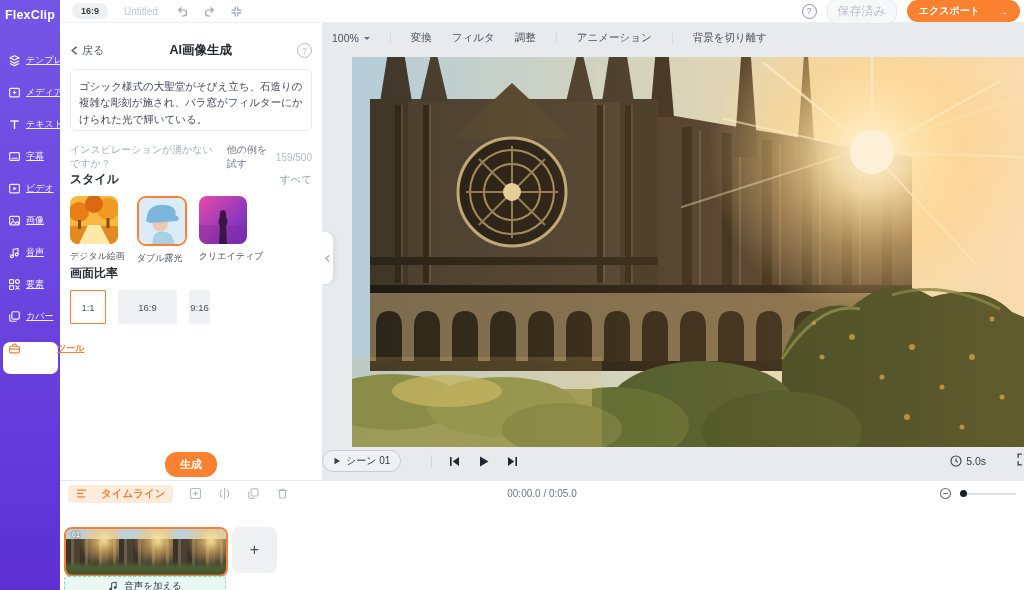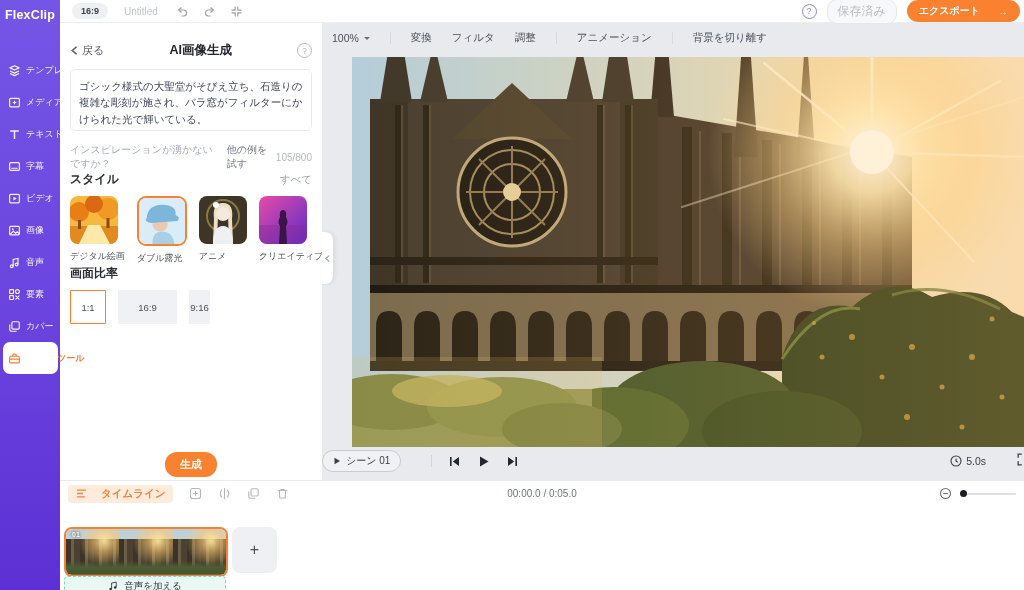--- a/index.html
+++ b/index.html
@@ -6,22 +6,22 @@
     font-family:"Liberation Sans","DejaVu Sans",sans-serif;background:#fff;}
   .app{position:absolute;inset:0;width:1024px;height:590px;}
 
   
   .sidebar{position:absolute;left:0;top:0;width:60px;height:590px;
     background:linear-gradient(180deg,#7456e6 0%,#6a43de 55%,#5c30d4 100%);z-index:5;}
   .logo{height:30px;display:flex;align-items:center;justify-content:center;
     color:#fff;font-weight:700;font-size:12.5px;letter-spacing:.2px;}
   .logo::first-letter{color:#ffb46b;}
   .nav{margin-top:24px;}
-  .nav-item{height:32px;display:flex;align-items:center;gap:5px;padding-left:8px;
-    color:rgba(255,255,255,.92);font-size:9px;cursor:pointer;white-space:nowrap;}
+  .nav-item{height:32px;display:flex;gap:5px;padding-left:8px;
+    color:rgba(255,255,255,.92);font-size:9px;cursor:pointer;white-space:nowrap;text-decoration:underline;}
   .nav-item svg{width:13px;height:13px;flex:none;}
   .nav-item.active{background:#fff;color:#f4813a;border-radius:7px;margin:0 2px 0 3px;padding-left:5px;font-weight:700;gap:36px;}
 
   
   .topbar{position:absolute;left:60px;top:0;width:964px;height:22px;background:#fff;
     border-bottom:1px solid #eceef2;display:flex;align-items:center;z-index:4;}
   .ratio-pill{margin-left:12px;background:#eef0f3;border-radius:10px;padding:3px 9px;
     font-size:9px;font-weight:700;color:#3c4048;}
   .proj-title{margin-left:16px;font-size:10px;color:#c0c4cc;}
   .hist{display:flex;gap:14px;margin-left:18px;color:#9ba1ac;}
@@ -251,21 +251,21 @@
         </span>
         <span class="panel-title">AI画像生成</span>
         <span class="panel-help">?</span>
       </div>
 
       <textarea class="prompt-box" style="">ゴシック様式の大聖堂がそびえ立ち、石造りの複雑な彫刻が施され、バラ窓がフィルターにかけられた光で輝いている。</textarea>
 
       <div class="insp-row">
         <span>インスピレーションが湧かないですか？</span>
         <span class="insp-link">他の例を試す</span>
-        <span class="counter">105/800</span>
+        <span class="counter">159/500</span>
       </div>
 
       <div class="section-head">
         <span class="section-title">スタイル</span>
         <span class="all-link">すべて</span>
       </div>
 
       <div class="styles-row">
         <div class="style-cell">
           <span class="thumb-wrap">
@@ -289,33 +289,20 @@
                 <path d="M14 48 Q14 35 24 35 Q35 35 37 48 Z" fill="#a8cfe4"></path>
                 <circle cx="22" cy="27" r="8" fill="#eccab2"></circle>
                 <path d="M8 21 Q9 7 25 7 Q40 8 38 18 Q44 20 40 24 L12 26 Q5 24 8 21 Z" fill="#7cb6da"></path>
               </svg>
           </span>
           <span class="style-label">ダブル露光</span>
         </div>
         <div class="style-cell">
           <span class="thumb-wrap">
             <svg viewBox="0 0 48 48">
-                <rect width="48" height="48" fill="#3e3526"></rect>
-                <circle cx="24" cy="20" r="16" fill="none" stroke="#8a7848" stroke-width="2"></circle>
-                <path d="M15 23 Q13 7 24 7 Q35 7 33 23 L34 46 H30 L29 19 H19 L18 46 H14 Z" fill="#ece0c8"></path>
-                <path d="M14 48 Q14 30 24 30 Q34 30 34 48 Z" fill="#eef0f4"></path>
-                <circle cx="24" cy="18" r="7" fill="#f6e8da"></circle>
-                <circle cx="17" cy="9" r="3" fill="#ffffff"></circle>
-              </svg>
-          </span>
-          <span class="style-label">アニメ</span>
-        </div>
-        <div class="style-cell">
-          <span class="thumb-wrap">
-            <svg viewBox="0 0 48 48">
                 <defs>
                   <linearGradient id="crg" x1="0" y1="0" x2="1" y2="1">
                     <stop offset="0" stop-color="#e84aa8"></stop>
                     <stop offset="1" stop-color="#5a2ec8"></stop>
                   </linearGradient>
                 </defs>
                 <rect width="48" height="48" fill="url(#crg)"></rect>
                 <rect y="29" width="48" height="19" fill="#8a2a9a" opacity="0.45"></rect>
                 <path d="M20 48 L21 30 Q18 26 21 21 Q20 14 24 14 Q28 14 27 21 Q30 26 27 30 L28 48 Z" fill="#3a1648"></path>
               </svg>

